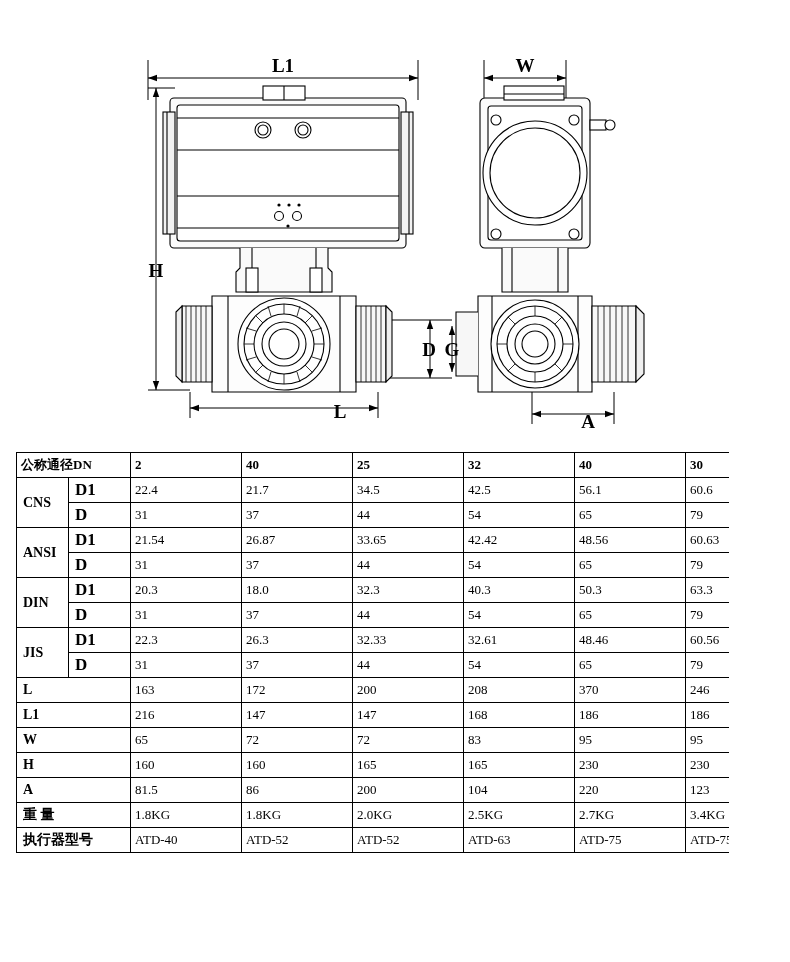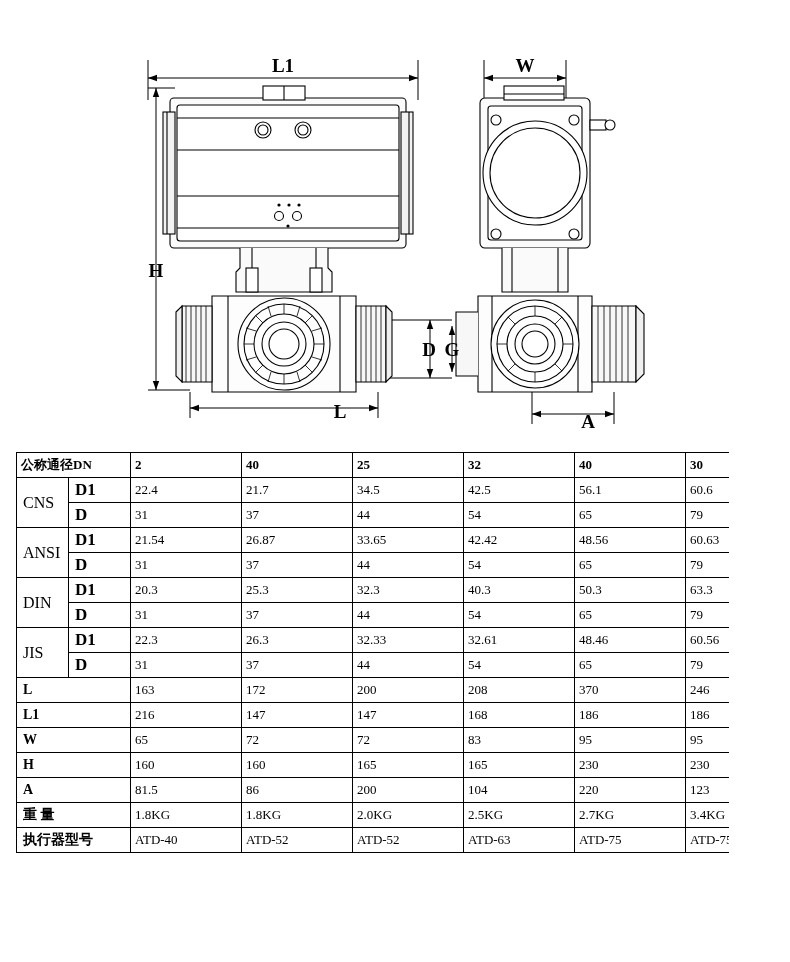--- a/index.html
+++ b/index.html
@@ -52,22 +52,22 @@
     text-align: left;
     vertical-align: middle;
     font-weight: normal;
     overflow: hidden;
     white-space: nowrap;
   }
   table.spec td.hdr {
     font-weight: bold;
   }
   table.spec td.std {
-    font-weight: normal;
-    font-size: 16px;
+    font-weight: bold;
+    font-size: 14px;
     text-align: left;
     padding-left: 6px;
   }
   table.spec td.sub {
     font-weight: bold;
     font-size: 17px;
     text-align: left;
     padding-left: 6px;
   }
   table.spec td.rowlabel {
@@ -340,21 +340,21 @@
           <td>44</td>
           <td>54</td>
           <td>65</td>
           <td>79</td>
         </tr>
 
         <tr>
           <td class="std" rowspan="2">DIN</td>
           <td class="sub">D1</td>
           <td>20.3</td>
-          <td>25.3</td>
+          <td>18.0</td>
           <td>32.3</td>
           <td>40.3</td>
           <td>50.3</td>
           <td>63.3</td>
         </tr>
         <tr>
           <td class="sub">D</td>
           <td>31</td>
           <td>37</td>
           <td>44</td>

